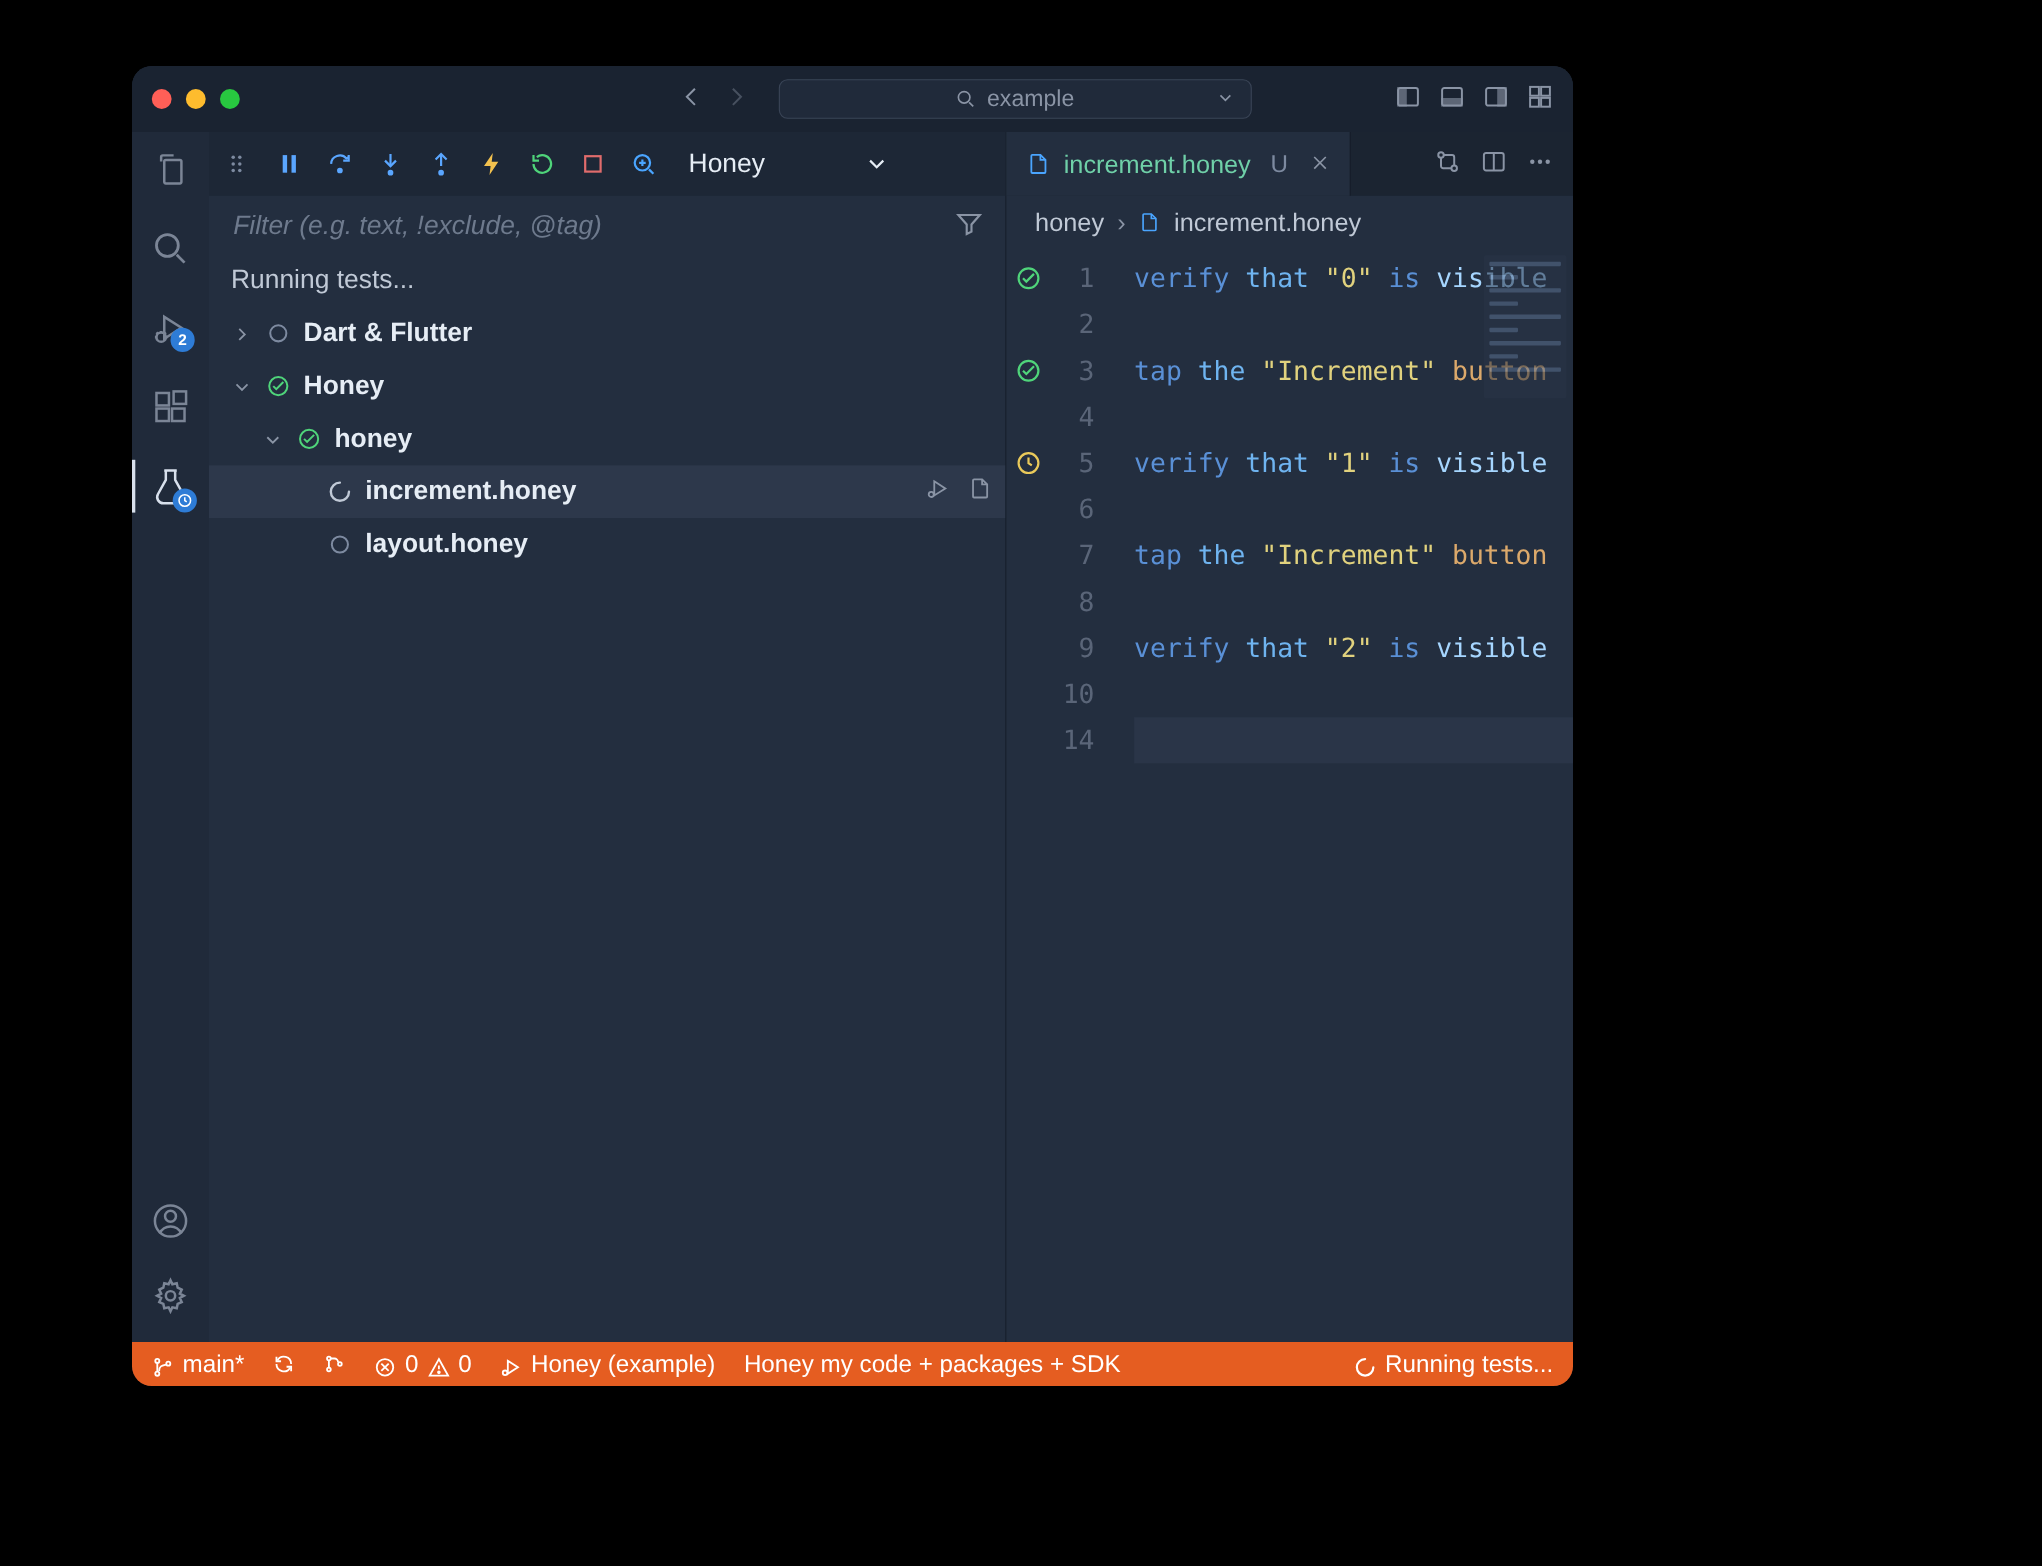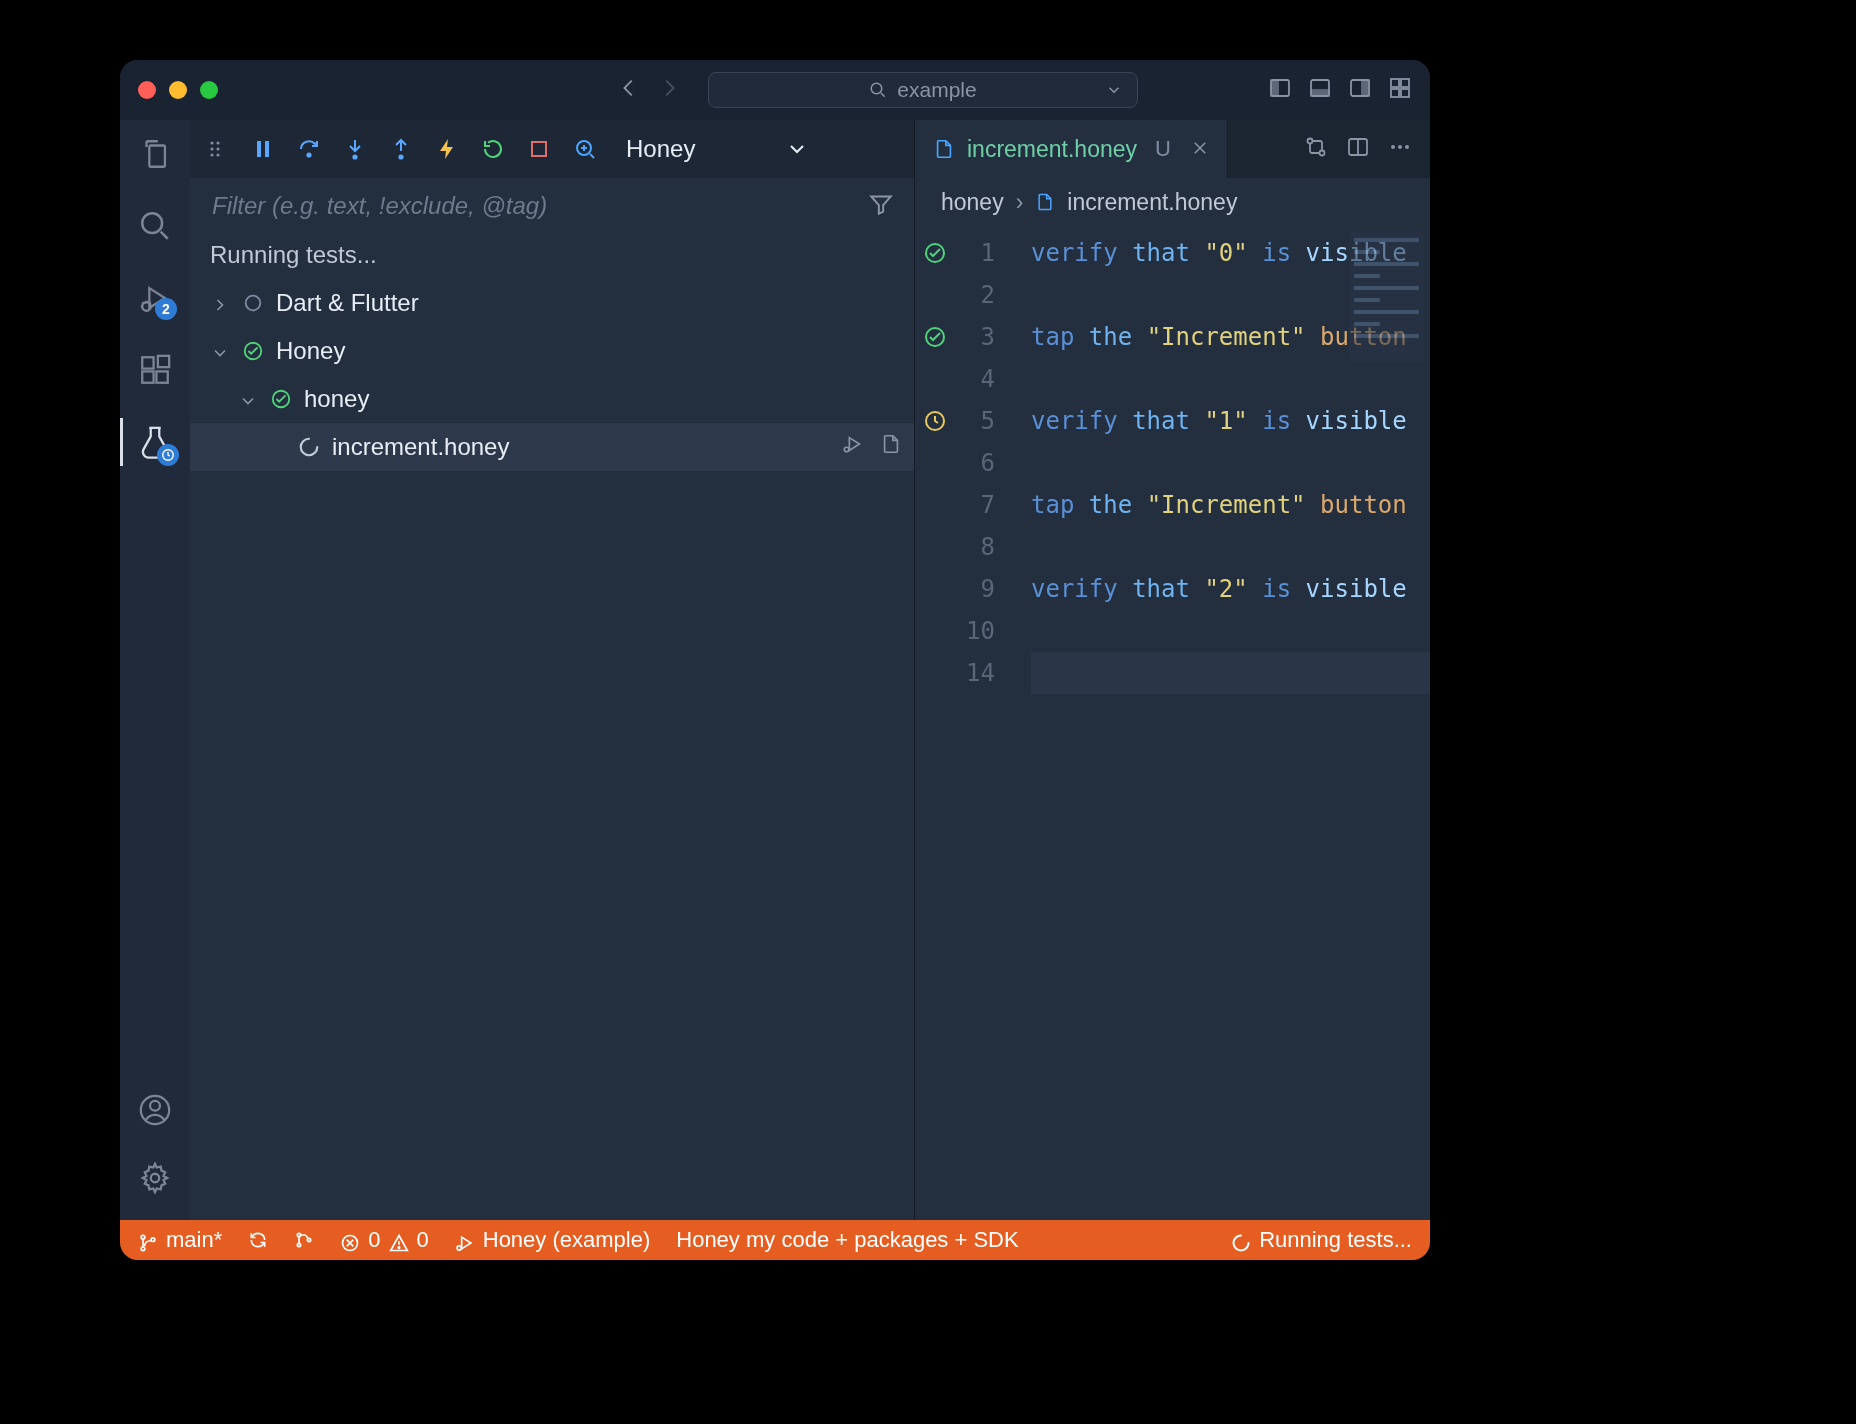--- a/index.html
+++ b/index.html
@@ -64,21 +64,21 @@
   .side-toolbar{height:58px;display:flex;align-items:center;gap:20px;padding:0 14px;background:#1d2736;}
   .side-toolbar .ticon{width:26px;height:26px;display:flex;align-items:center;justify-content:center;}
   .side-toolbar svg{width:24px;height:24px;}
   .side-toolbar .sel{margin-left:8px;font-size:24px;color:var(--text-bright);display:flex;align-items:center;gap:90px;}
   .side-filter{height:55px;display:flex;align-items:center;padding:0 20px;gap:14px;}
   .side-filter input{flex:1;background:transparent;border:none;outline:none;color:var(--text);font-size:24px;font-style:italic;}
   .side-filter input::placeholder{color:#6e7a8d;}
   .side-filter svg{width:26px;height:26px;color:var(--text-dim);}
   .side-status{padding:8px 20px 10px;font-size:24px;color:var(--text);}
   .tree{flex:1;overflow:auto;font-size:24px;}
-  .trow{height:48px;display:flex;align-items:center;gap:12px;padding-left:20px;padding-right:12px;}
+  .trow{height:48px;display:flex;align-items:center;gap:12px;padding-left:20px;padding-right:12px;font-weight:bold;}
   .trow.sel{background:var(--hover);}
   .twisty{width:20px;height:20px;color:var(--text-dim);flex:0 0 20px;}
   .statico{width:22px;height:22px;flex:0 0 22px;}
   .trow .lbl{color:var(--text-bright);}
   .row-actions{margin-left:auto;display:flex;gap:16px;color:var(--text-dim);}
   .row-actions svg{width:22px;height:22px;}
   
   .editor-area{flex:1;display:flex;flex-direction:column;background:var(--bg-editor);min-width:0;}
   .tabbar{height:58px;background:var(--bg-tabbar);display:flex;align-items:stretch;}
   .tab{display:flex;align-items:center;gap:12px;padding:0 18px;background:var(--bg-editor);border-right:1px solid #141b27;color:var(--text);font-size:23px;}
@@ -341,20 +341,27 @@
               <span><svg viewBox="0 0 24 24" fill="none" stroke="currentColor" stroke-width="1.8">
                   <path d="M8 5l11 7-11 7z"></path>
                   <circle cx="5" cy="18" r="2.5"></circle>
                 </svg></span>
               <span><svg viewBox="0 0 24 24" fill="none" stroke="currentColor" stroke-width="1.8">
                   <path d="M14 3H6a1 1 0 0 0-1 1v16a1 1 0 0 0 1 1h12a1 1 0 0 0 1-1V8z"></path>
                   <path d="M14 3v5h5"></path>
                 </svg></span>
             </span>
           </div>
+          <div class="trow" style="padding-left: 76px;">
+            <span class="twisty"></span>
+            <span class="statico"><svg viewBox="0 0 24 24" fill="none" stroke="#7d8aa0" stroke-width="2">
+                <circle cx="12" cy="12" r="8"></circle>
+              </svg></span>
+            <span class="lbl">layout.honey</span>
+          </div>
         </div>
     </div>
 
     <div class="editor-area">
       <div class="tabbar">
         <div class="tab">
           <svg class="fico" viewBox="0 0 24 24" fill="none" stroke="currentColor" stroke-width="1.8">
               <path d="M14 3H6a1 1 0 0 0-1 1v16a1 1 0 0 0 1 1h12a1 1 0 0 0 1-1V8z"></path>
               <path d="M14 3v5h5"></path>
             </svg>

